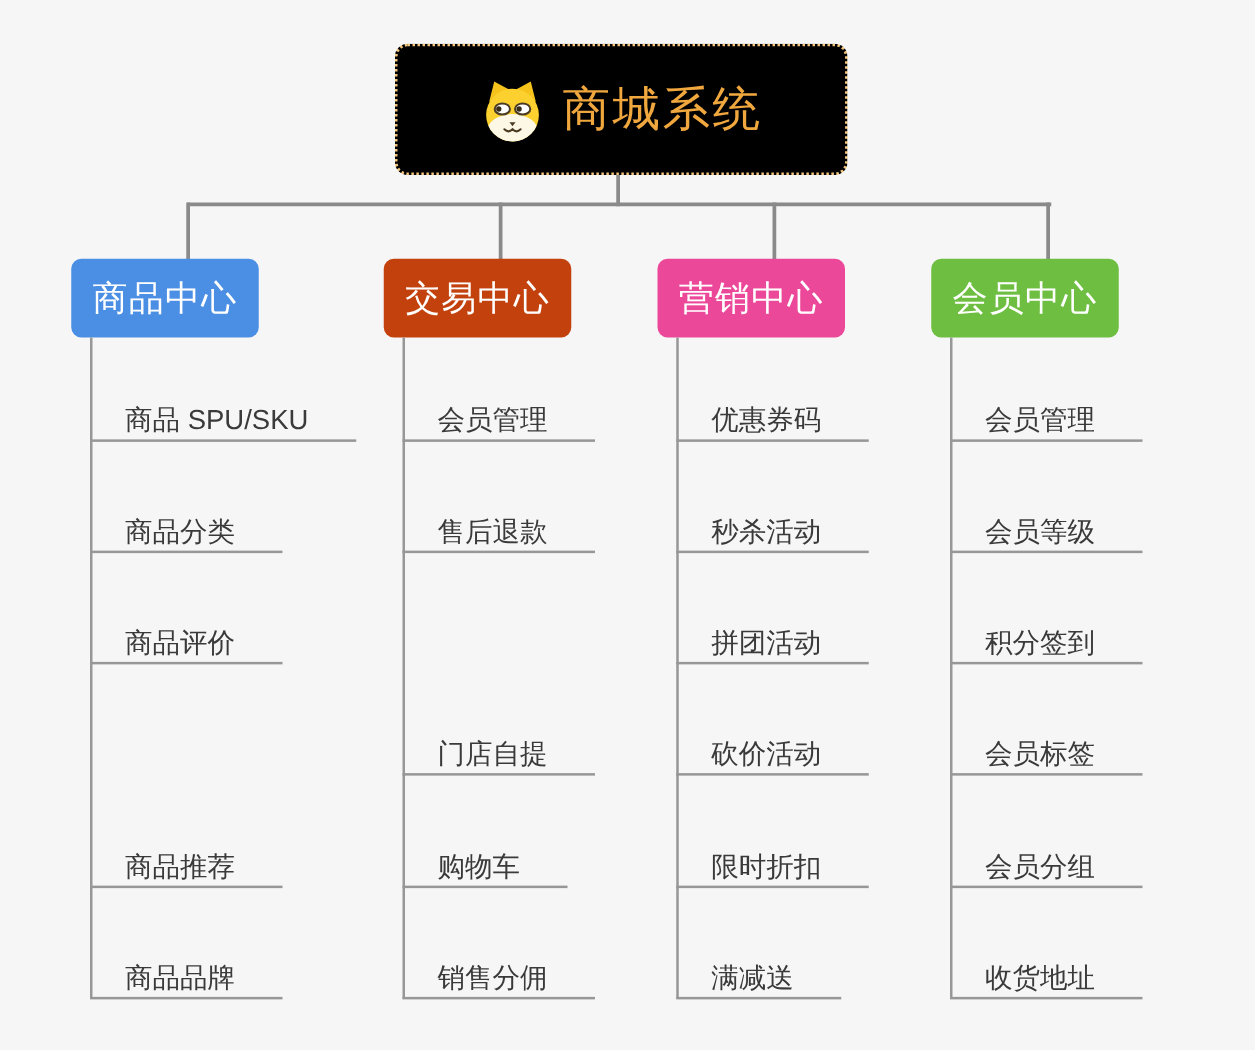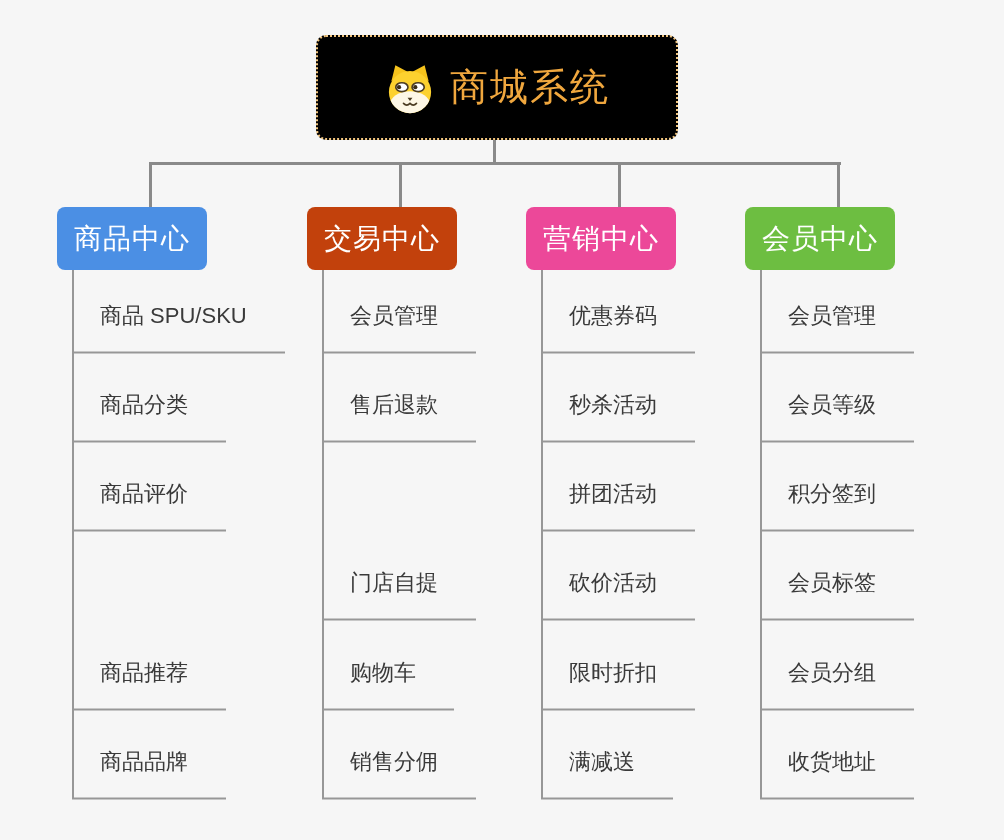--- a/index.html
+++ b/index.html
@@ -29,21 +29,21 @@
     border-radius:8px;color:#FFFFFF;font-size:28px;letter-spacing:1px;
     display:flex;align-items:center;justify-content:center;
   }
   
   .column{
     position:absolute;top:270px;height:529px;width:240px;
     border-left:2px solid #979797;
   }
   .item{
     position:absolute;left:-2px;transform:translateY(-100%);
-    padding:0 38px 22px 28px;border-bottom:2px solid #979797;
+    padding:0 38px 1px 28px;border-bottom:2px solid #979797;
     font-size:22px;color:#3A3A3A;white-space:nowrap;line-height:1.25;
   }
 </style>
 </head>
 <body>
 
 <div class="canvas">
 
   <div class="root-node">
     <span class="root-icon">

